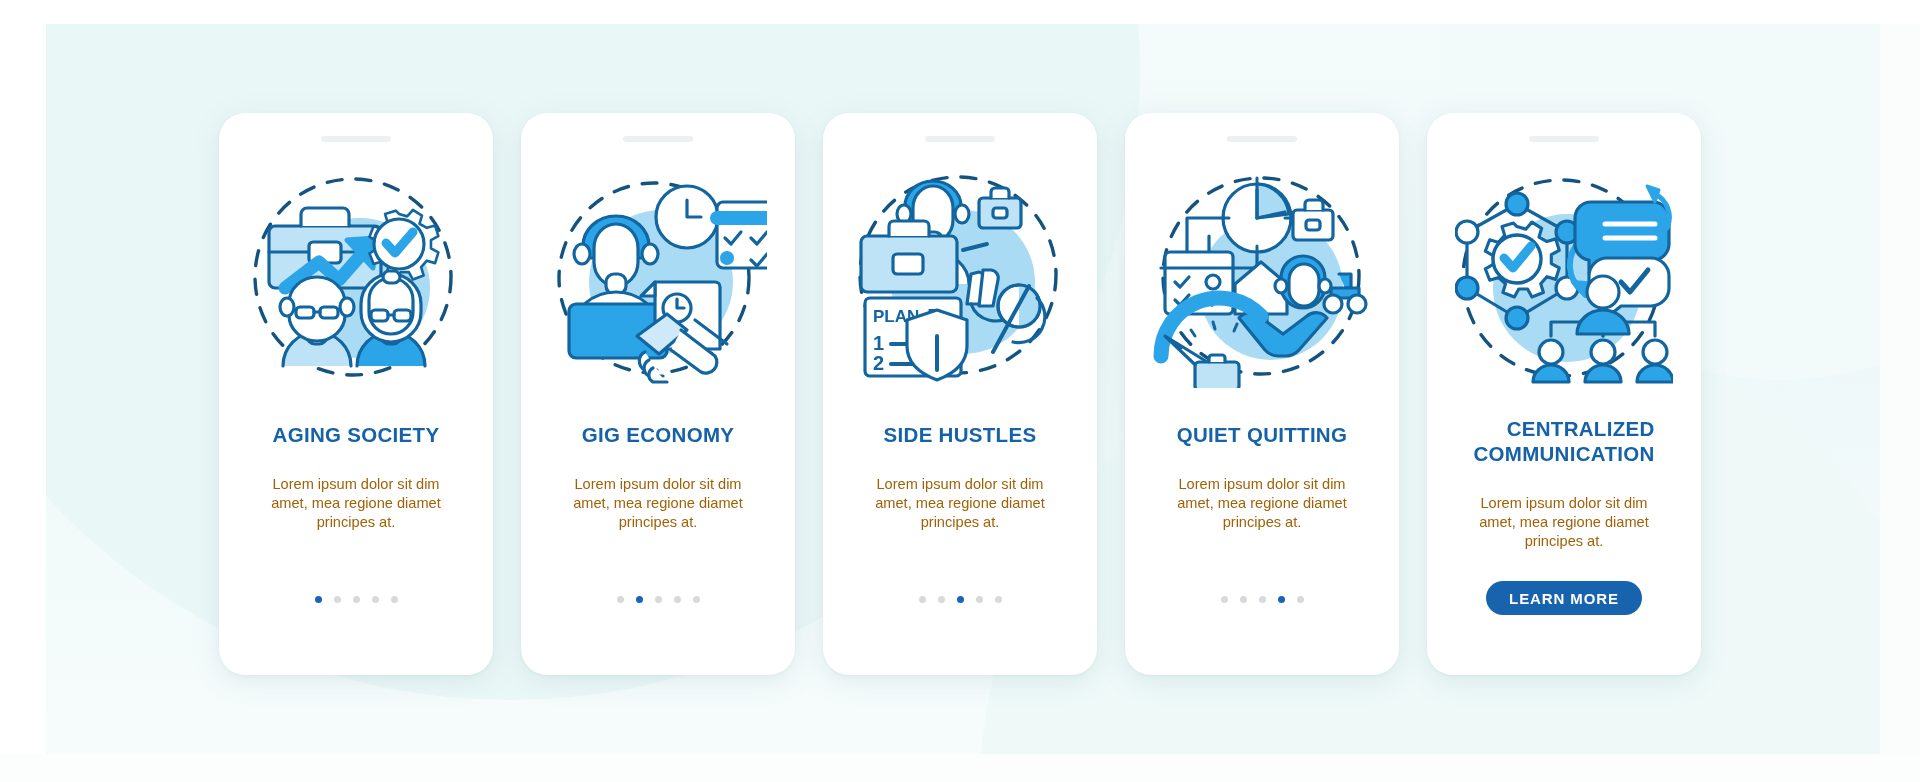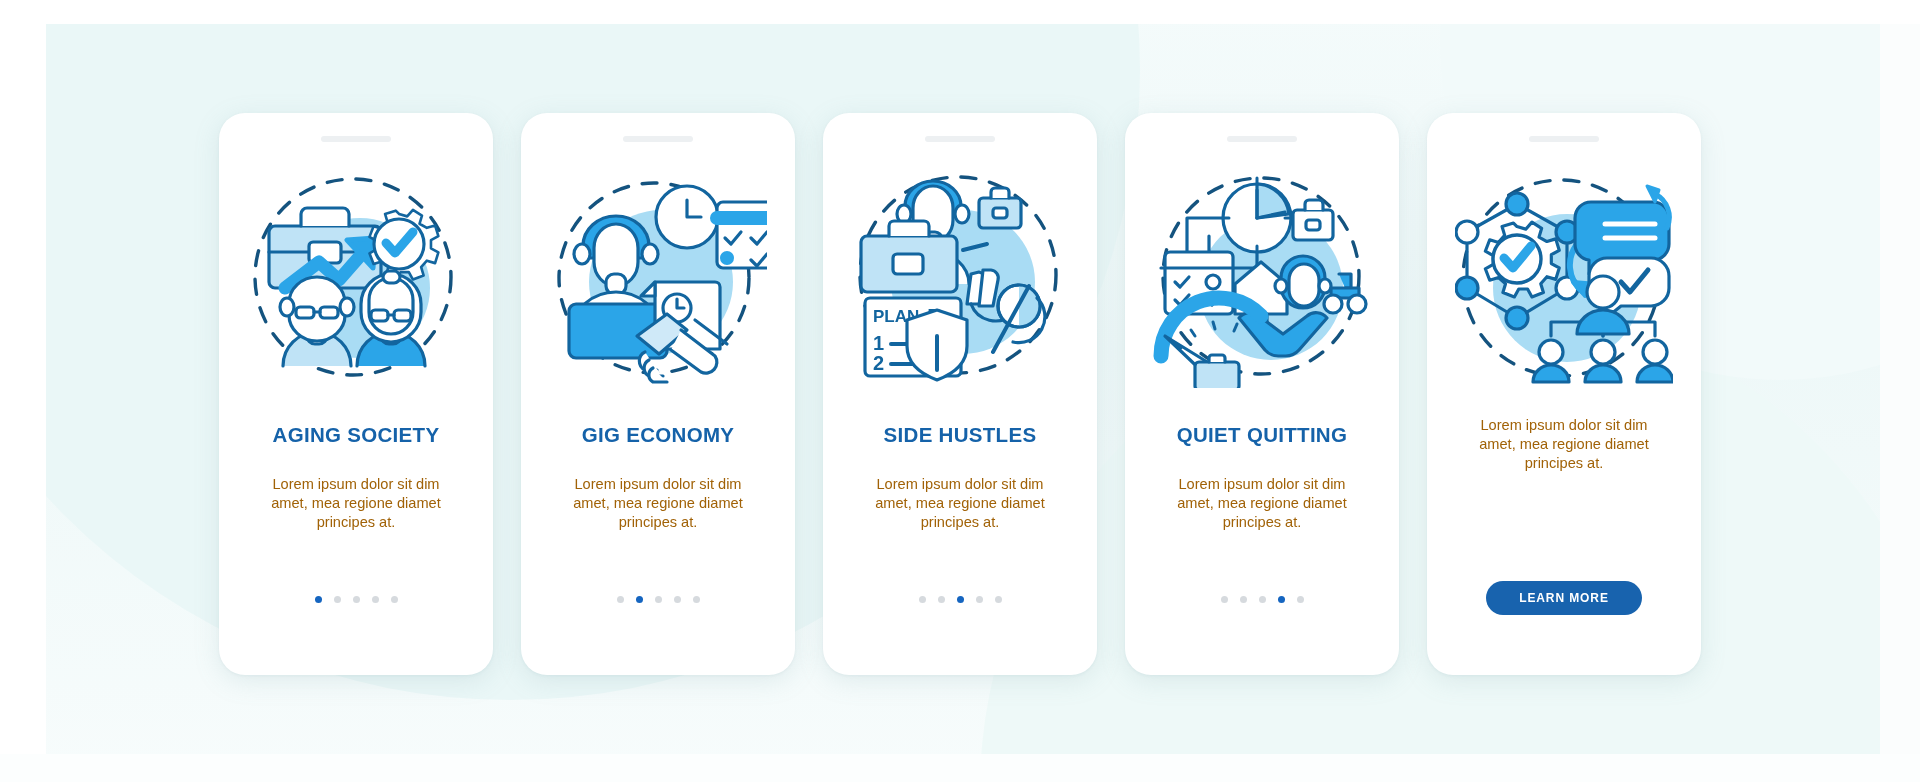--- a/index.html
+++ b/index.html
@@ -123,21 +123,21 @@
   .cta {
     position: absolute;
     bottom: 60px;
     left: 50%;
     transform: translateX(-50%);
     width: 156px;
     height: 34px;
     border-radius: 17px;
     background: #1863ae;
     color: #ffffff;
-    font-size: 12px;
+    font-size: 15px;
     font-weight: bold;
     letter-spacing: 0.9px;
     display: flex;
     align-items: center;
     justify-content: center;
     border: none;
     cursor: pointer;
     font-family: "Liberation Sans", sans-serif;
   }
 </style>
@@ -456,18 +456,22 @@
           <circle cx="96" cy="182" r="12" fill="#ffffff"></circle>
           <path d="M78 212 a18 17 0 0 1 36 0 Z" fill="#2ba5e8"></path>
           <circle cx="148" cy="182" r="12" fill="#ffffff"></circle>
           <path d="M130 212 a18 17 0 0 1 36 0 Z" fill="#2ba5e8"></path>
           <circle cx="200" cy="182" r="12" fill="#ffffff"></circle>
           <path d="M182 212 a18 17 0 0 1 36 0 Z" fill="#2ba5e8"></path>
         </g>
       </svg>
     </div>
 
+    <div class="card-title two-line">
+      <div>CENTRALIZED</div>
+      <div>COMMUNICATION</div>
+    </div>
     <div class="card-desc">Lorem ipsum dolor sit dim amet, mea regione diamet principes at.</div>
 
     <button class="cta">LEARN MORE</button>
   </div>
 
 </div>
 
 </body></html>

